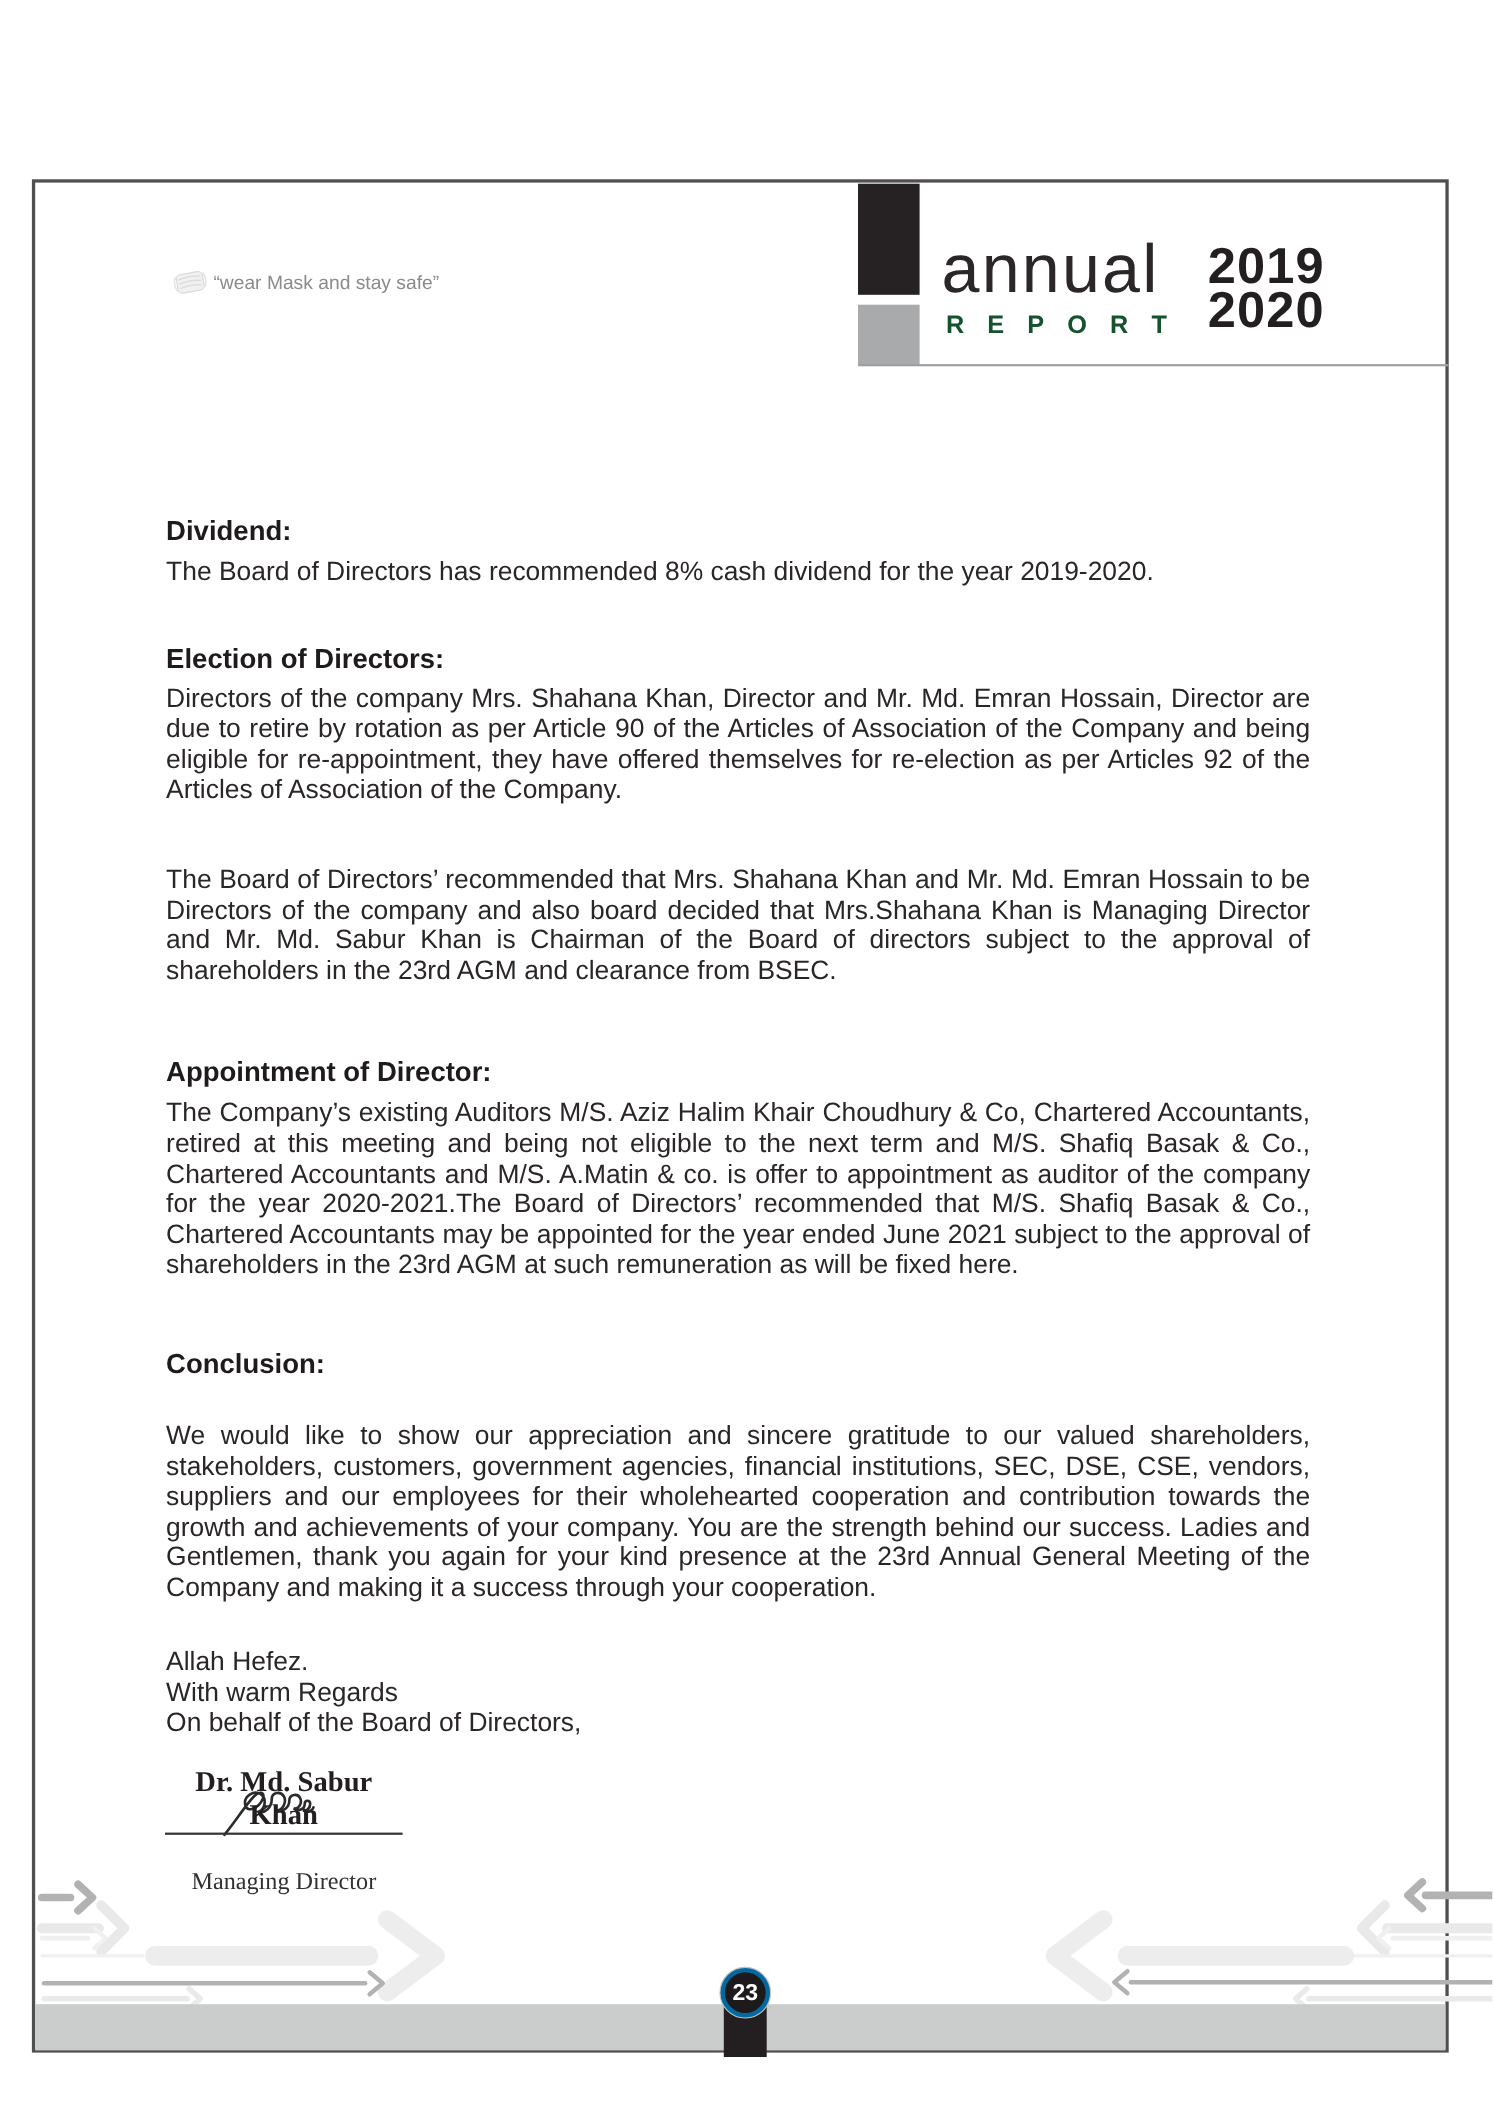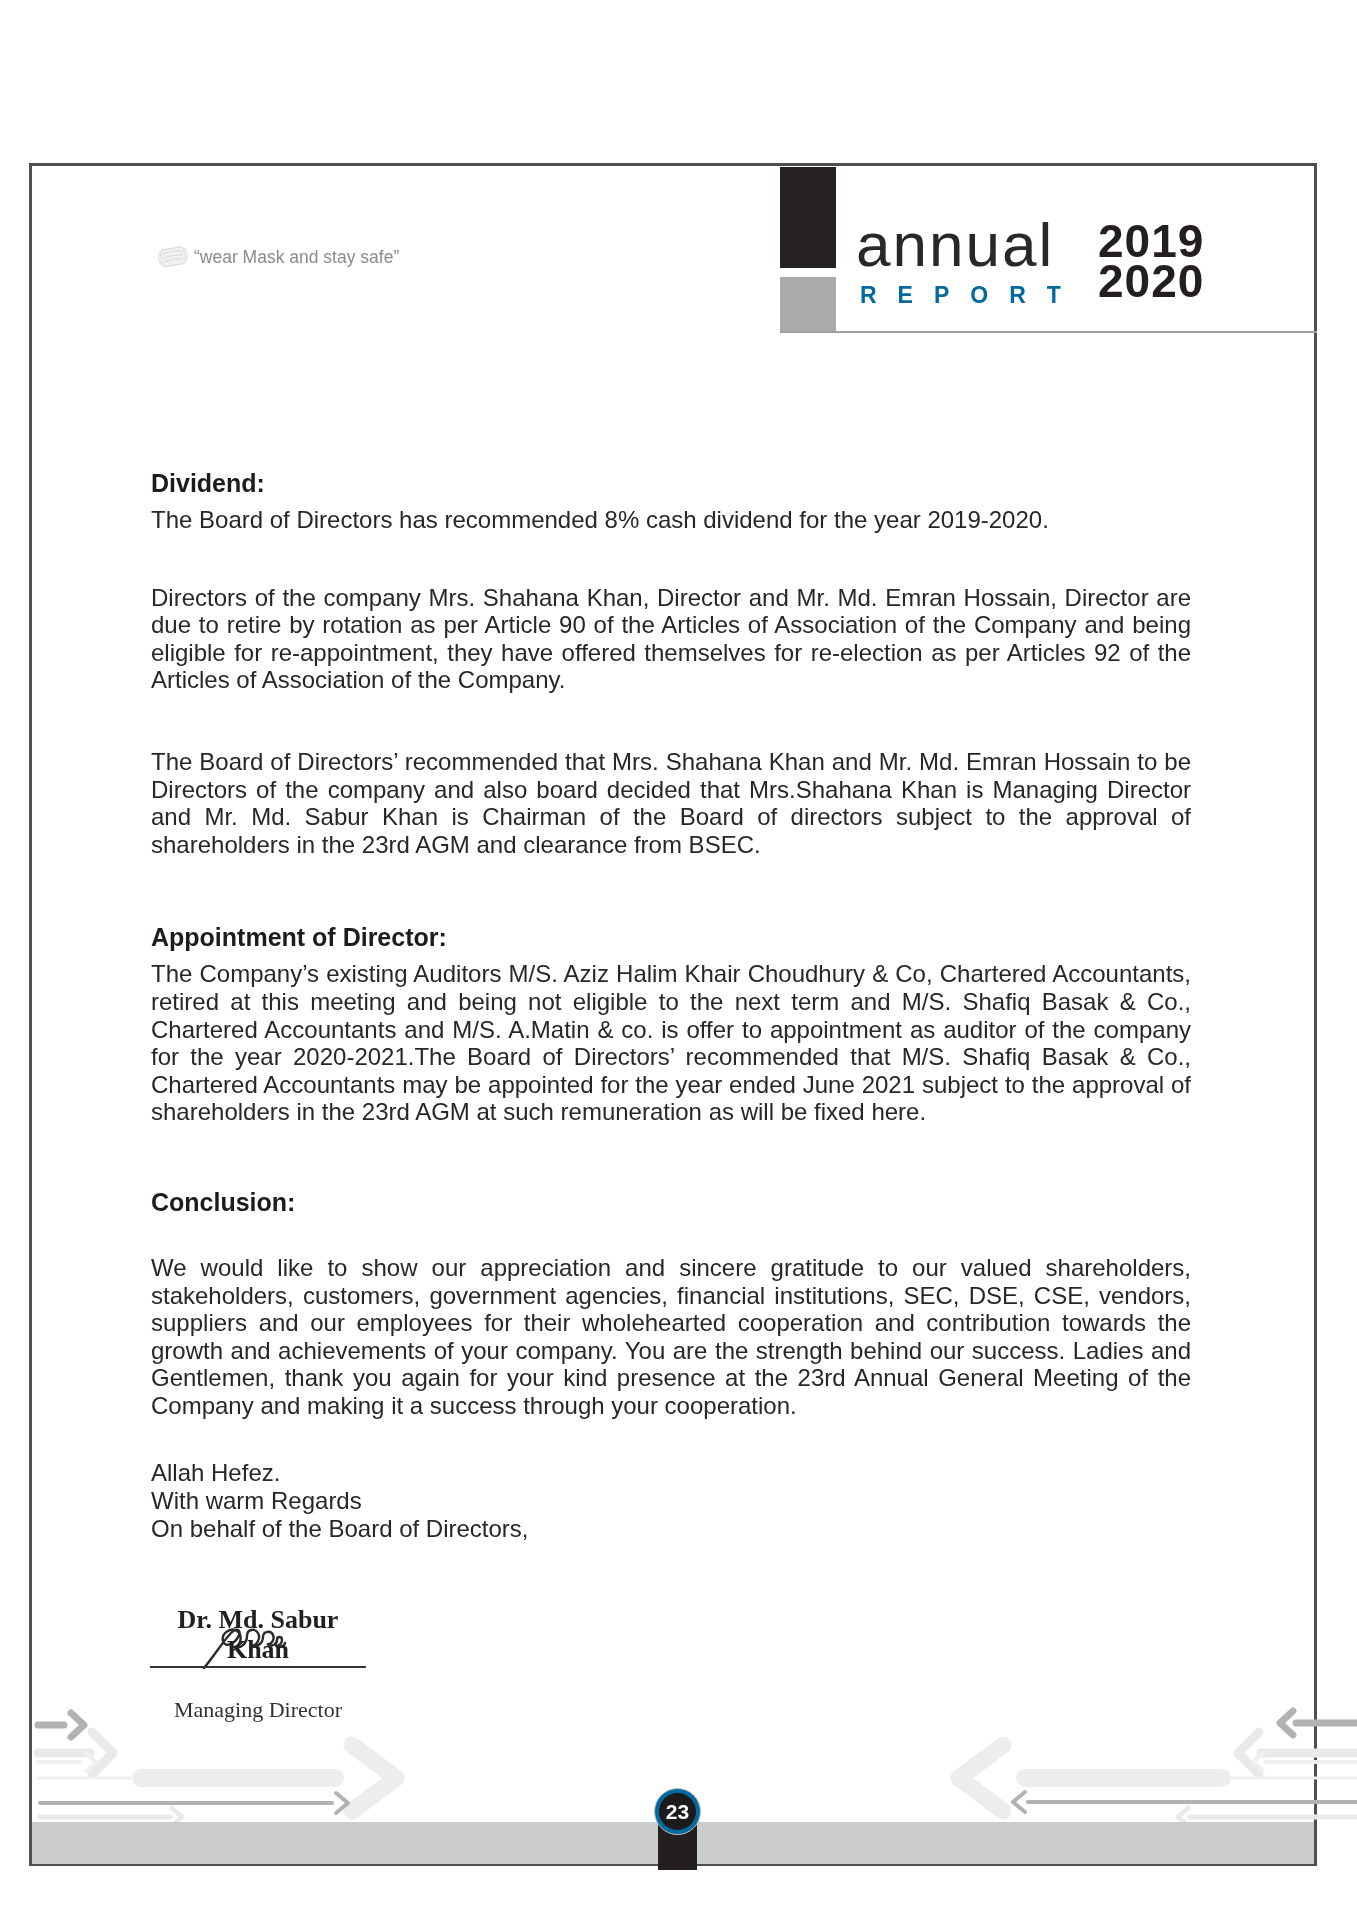--- a/index.html
+++ b/index.html
@@ -10,21 +10,21 @@
          border:3px solid #4f4f4f;box-sizing:border-box;background:transparent;}
   
   .footer-band{position:absolute;left:32px;top:1822px;width:1282px;height:42px;background:#cbcccc;}
   
   .logo-black{position:absolute;left:780px;top:167px;width:56px;height:101px;background:#262223;}
   .logo-gray{position:absolute;left:780px;top:277px;width:56px;height:55px;background:#a8aaac;}
   .logo-underline{position:absolute;left:780px;top:331px;width:537px;height:2px;background:#9d9fa1;}
   .logo-annual{position:absolute;left:856px;top:214px;font-size:62px;font-weight:300;
                letter-spacing:2px;color:#2b2728;line-height:62px;}
   .logo-report{position:absolute;left:860px;top:283px;font-size:23px;font-weight:700;
-               letter-spacing:21px;color:#0369a1;line-height:24px;}
+               letter-spacing:21px;color:#14532d;line-height:24px;}
   .logo-years{position:absolute;left:1098px;top:221px;font-size:46px;font-weight:700;
               color:#231f20;line-height:40px;letter-spacing:1px;}
   
   .mask-note{position:absolute;left:156px;top:240px;height:34px;}
   .mask-note-text{position:absolute;left:38px;top:7px;font-size:17.5px;color:#8b8b8b;white-space:nowrap;}
   .mask-svg{position:absolute;left:0;top:0;}
   
   .content{position:absolute;left:151px;top:468px;width:1040px;color:#2a2627;}
   .content h2{margin:0 0 8px 0;font-size:25px;font-weight:700;line-height:30px;color:#1f1b1c;}
   .content p{margin:0;font-size:24px;line-height:27.6px;text-align:justify;}
@@ -117,20 +117,21 @@
         <path d="M29,10 C32,12 32,20 29,23" stroke="#e3e3e3" stroke-width="1.4" fill="none"></path>
       </g>
     </svg>
     <span class="mask-note-text">“wear Mask and stay safe”</span>
   </div>
 
   <div class="content">
     <h2>Dividend:</h2>
     <p class="mb50">The Board of Directors has recommended 8% cash dividend for the year 2019-2020.</p>
 
+    <h2>Election of Directors:</h2>
     <p class="mb54">Directors of the company Mrs. Shahana Khan, Director  and Mr. Md. Emran Hossain, Director are due to retire by rotation as per Article 90 of the Articles of Association of the Company and being eligible for re-appointment, they have offered themselves for re-election as per Articles 92 of the Articles of Association of the Company.</p>
     <p class="mb64">The Board of Directors’ recommended that Mrs. Shahana Khan and Mr. Md. Emran Hossain to be Directors of the company and also board decided  that Mrs.Shahana Khan is Managing Director and Mr. Md. Sabur Khan is Chairman of the  Board of directors subject to the approval of shareholders in the 23rd  AGM and clearance from BSEC.</p>
 
     <h2>Appointment of Director:</h2>
     <p class="mb61">The Company’s existing Auditors M/S. Aziz Halim Khair Choudhury &amp; Co, Chartered Accountants, retired at this meeting  and being not eligible to the next term and M/S. Shafiq Basak &amp; Co., Chartered Accountants and M/S. A.Matin &amp; co. is offer to appointment as auditor of the company for the year 2020-2021.The Board of Directors’ recommended that M/S. Shafiq Basak &amp; Co., Chartered Accountants may be appointed for the year ended June 2021 subject to the approval of shareholders in the 23rd  AGM at such remuneration as will be fixed here.</p>
 
     <h2>Conclusion:</h2>
     <p class="mb40">We would like to show our appreciation and sincere gratitude to our valued shareholders, stakeholders, customers, government agencies, financial institutions, SEC, DSE, CSE, vendors, suppliers and our employees for their wholehearted cooperation and contribution towards the growth and achievements of your company. You are the strength behind our success. Ladies and Gentlemen, thank you again for your kind presence at the 23rd Annual General Meeting of the Company and making it a success through your cooperation.</p>
 
     <p class="closing">

